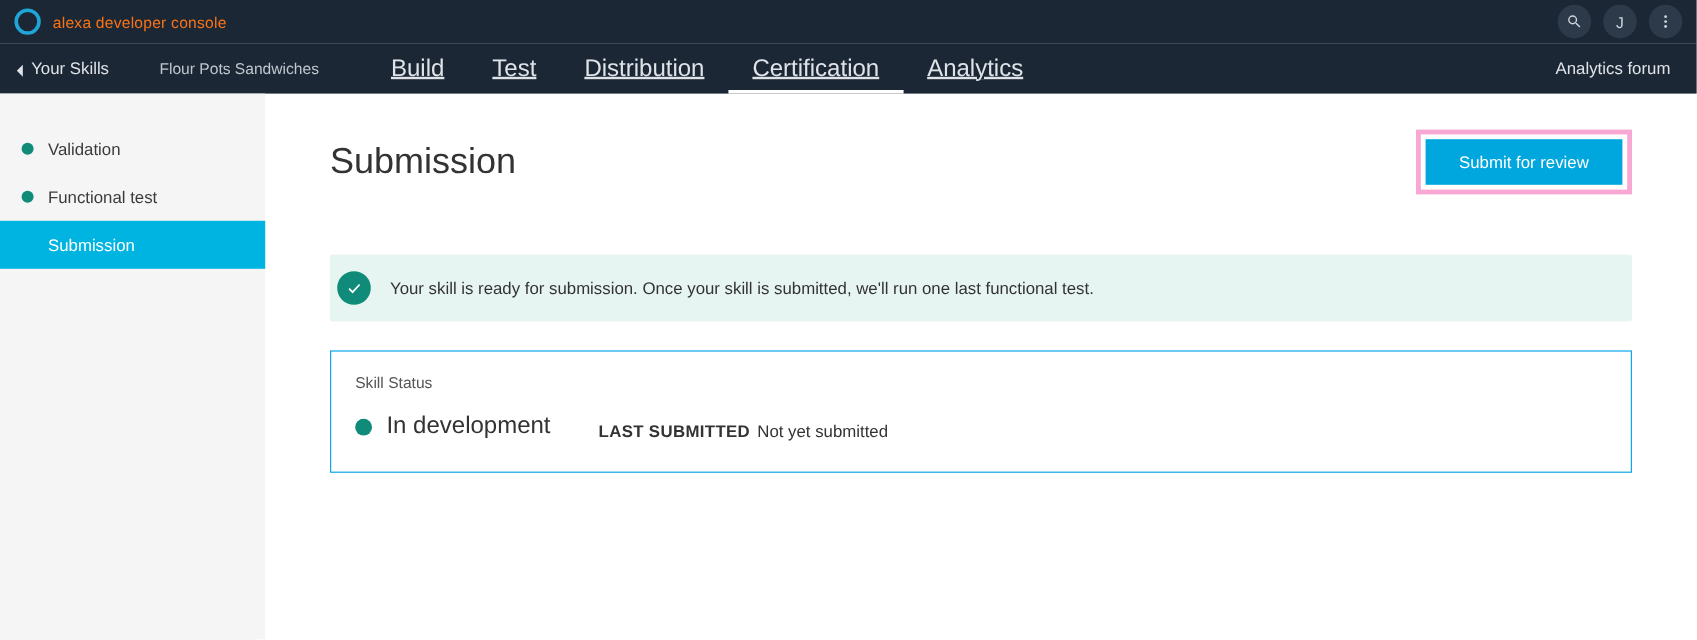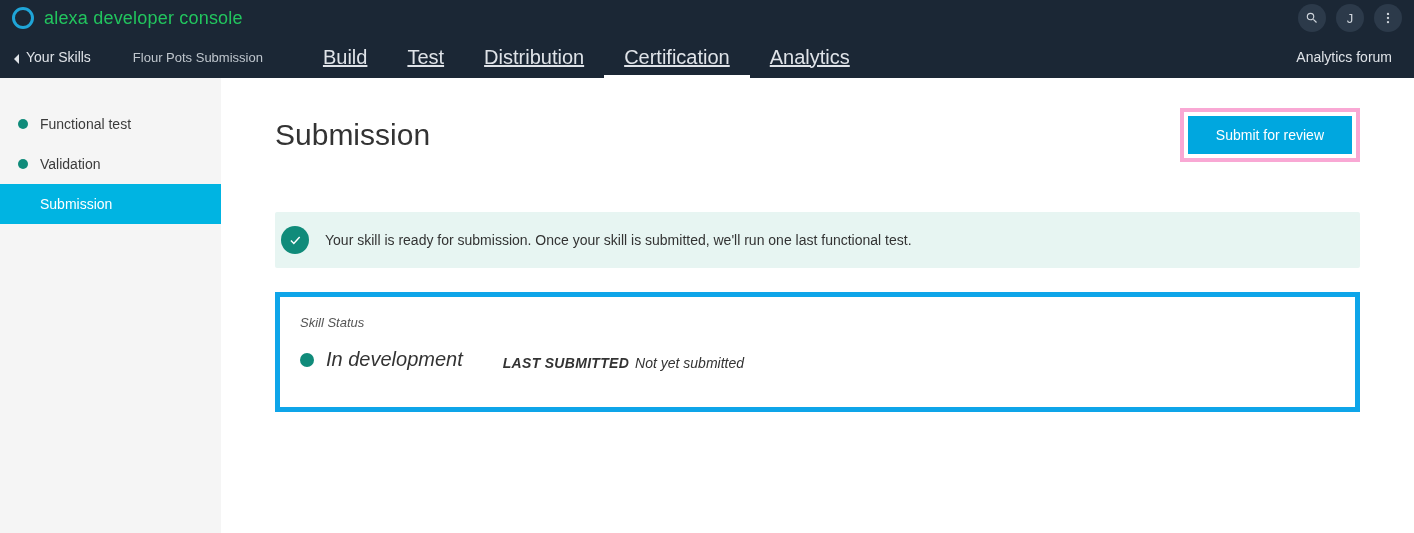--- a/index.html
+++ b/index.html
@@ -13,21 +13,21 @@
       align-items: center;
       padding: 0 12px;
       color: #e6e6e6;
     }
     .logo-ring {
       width: 22px; height: 22px;
       border: 3px solid #1fa5d8;
       border-radius: 50%;
       margin-right: 10px;
     }
-    .app-title { font-size: 18px; font-weight: 300; color: #22c55e; letter-spacing: .2px; }
+    .app-title { font-size: 13px; font-weight: 300; color: #f97316; letter-spacing: .2px; }
     .top-right { margin-left: auto; display: flex; gap: 10px; align-items: center; }
     .circle-btn {
       width: 28px; height: 28px; border-radius: 50%;
       background: #2c3a4a; color: #cfd5dc;
       display: flex; align-items: center; justify-content: center;
       font-size: 13px; cursor: pointer;
     }
     .circle-btn svg { width: 14px; height: 14px; fill: #cfd5dc; }
 
     
@@ -88,21 +88,21 @@
       padding: 14px 6px; display: flex; align-items: center; gap: 16px;
       margin-bottom: 24px; color: #333; font-size: 14px;
     }
     .alert .check {
       width: 28px; height: 28px; border-radius: 50%; background: #108b7a;
       display: flex; align-items: center; justify-content: center; flex: none;
     }
     .alert .check svg { width: 14px; height: 14px; fill: none; stroke: #fff; stroke-width: 2.5; }
 
     .card {
-      border: 5px solid #0ea5e9; padding: 18px 20px 36px; font-style: italic;
+      border: 1px solid #0ea5e9; padding: 18px 20px 26px;
     }
     .card-label { font-size: 13px; color: #555; margin-bottom: 18px; }
     .status-row { display: flex; align-items: flex-end; gap: 40px; flex-wrap: wrap; }
     .status-left { display: flex; align-items: center; gap: 12px; }
     .status-dot { width: 14px; height: 14px; border-radius: 50%; background: #108b7a; }
     .status-val { font-size: 20px; color: #333; }
     .submitted { font-size: 14px; color: #333; }
     .submitted b { font-weight: 700; letter-spacing: .3px; margin-right: 6px; }
   </style>
 </head>
@@ -130,40 +130,40 @@
   </div>
 </div>
 
 <div class="nav-bar">
   <div class="back-link">
     <svg viewBox="0 0 8 12">
         <path d="M7 1L2 6l5 5"></path>
       </svg>
     <span>Your Skills</span>
   </div>
-  <div class="skill-name">Flour Pots Submission</div>
+  <div class="skill-name">Flour Pots Sandwiches</div>
   <div class="tabs" id="tabs">
       <div class="tab">Build</div>
       <div class="tab">Test</div>
       <div class="tab">Distribution</div>
       <div class="tab active">Certification</div>
       <div class="tab">Analytics</div>
     </div>
   <div class="feedback-link">Analytics forum</div>
 </div>
 
 <div class="layout">
   <div class="sidebar" id="sidebar">
       <div class="side-item">
         <div class="dot"></div>
-        <span>Functional test</span>
+        <span>Validation</span>
       </div>
       <div class="side-item">
         <div class="dot"></div>
-        <span>Validation</span>
+        <span>Functional test</span>
       </div>
       <div class="side-item active">
         <div class="dot"></div>
         <span>Submission</span>
       </div>
     </div>
 
   <div class="main">
     <div class="page-head">
       <div class="page-title">Submission</div>

